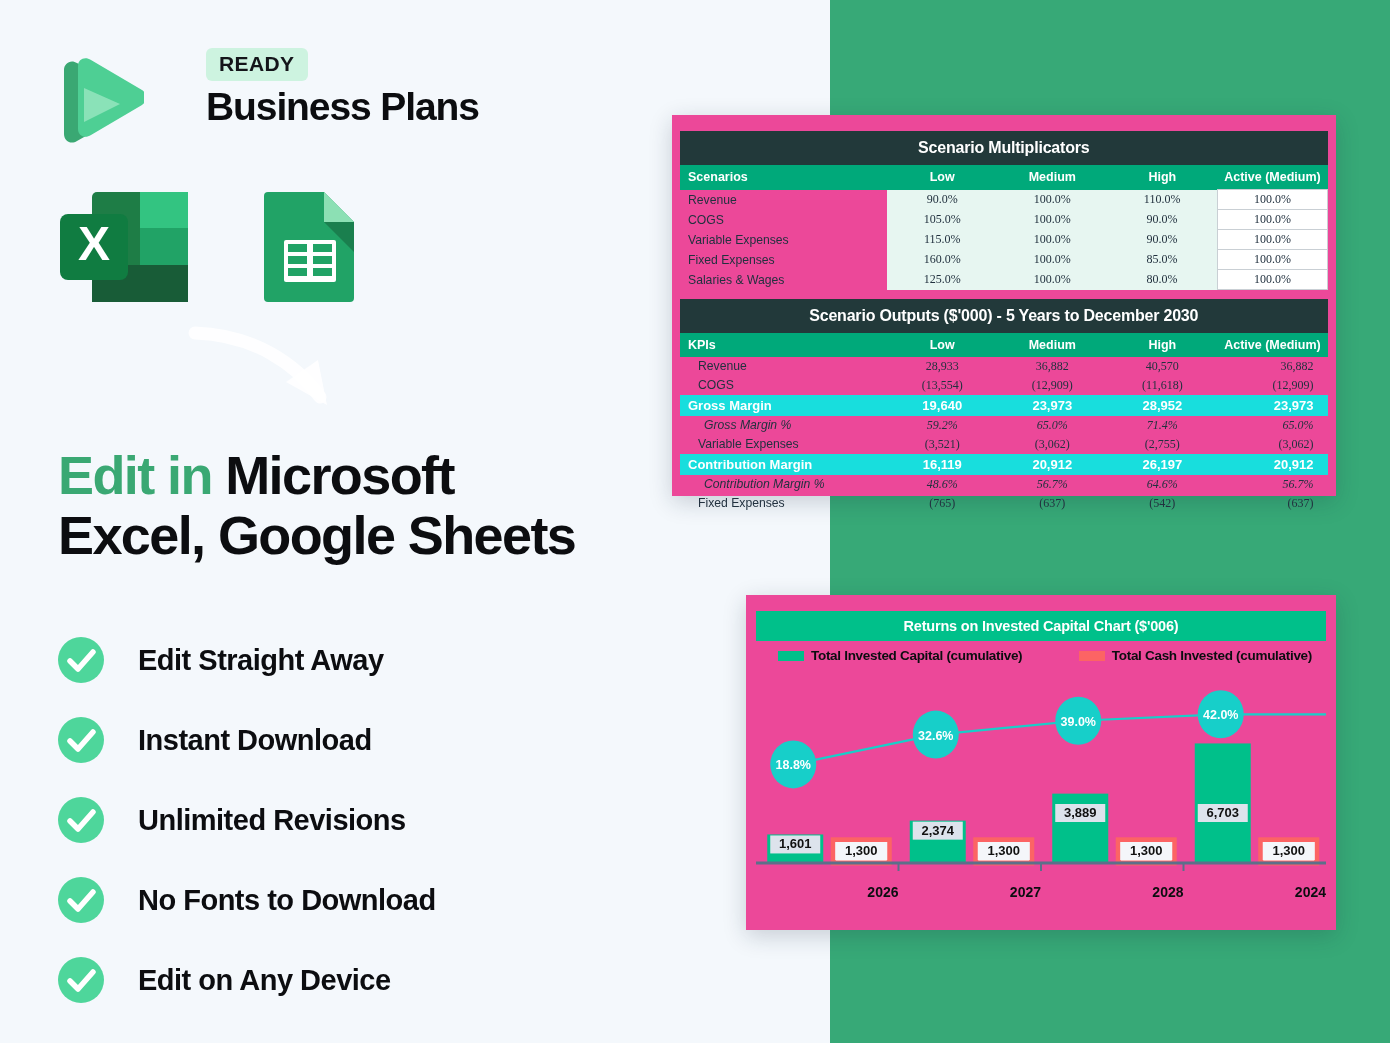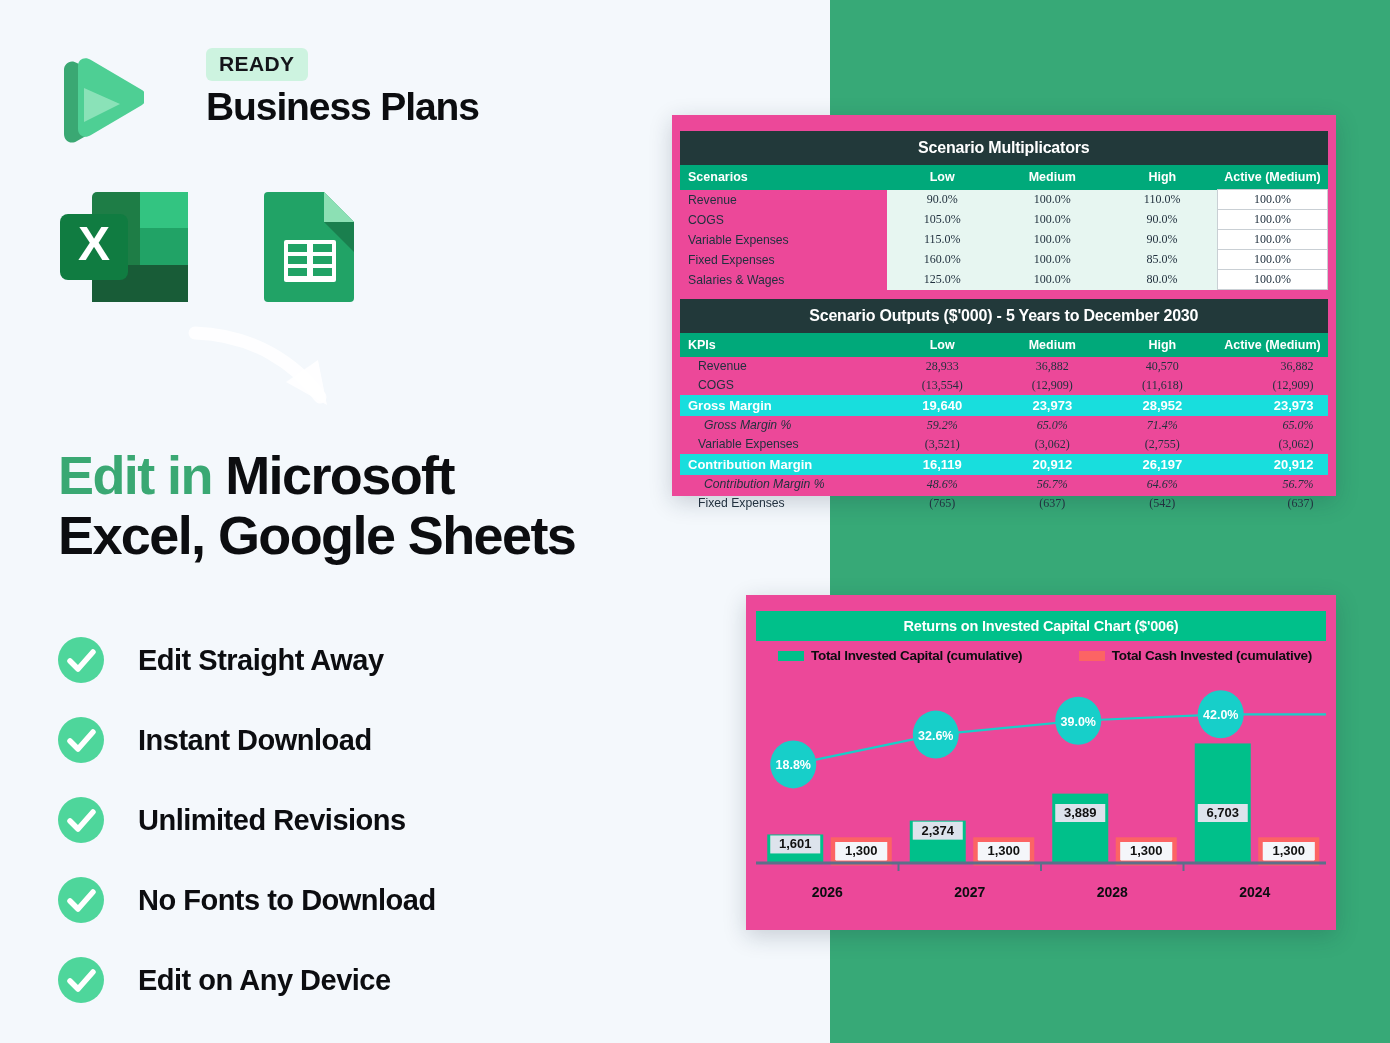--- a/index.html
+++ b/index.html
@@ -106,21 +106,21 @@
   .chart-legend {
     display: flex; justify-content: space-between; padding: 7px 14px 0 22px;
   }
   .legend-item { display: flex; align-items: center; gap: 7px; }
   .legend-swatch { width: 26px; height: 10px; display: inline-block; }
   .legend-label { font-size: 13.5px; font-weight: bold; color: #0c0d10; letter-spacing: -.3px; }
   .plot { position: relative; width: 100%; height: 235px; margin-top: 4px; }
   .plot svg { position: absolute; inset: 0; }
   .x-labels { position: absolute; left: 0; right: 0; bottom: 2px; display: flex; }
   .x-label {
-    flex: 1; text-align: center; font-size: 14px; font-weight: bold; color: #0c0d10;
+    flex: 1; text-align: right; font-size: 14px; font-weight: bold; color: #0c0d10;
   }
 </style>
 </head>
 <body>
 
 <div id="stage">
 
   <div class="green-panel"></div>
 
   <div class="logo-block">

